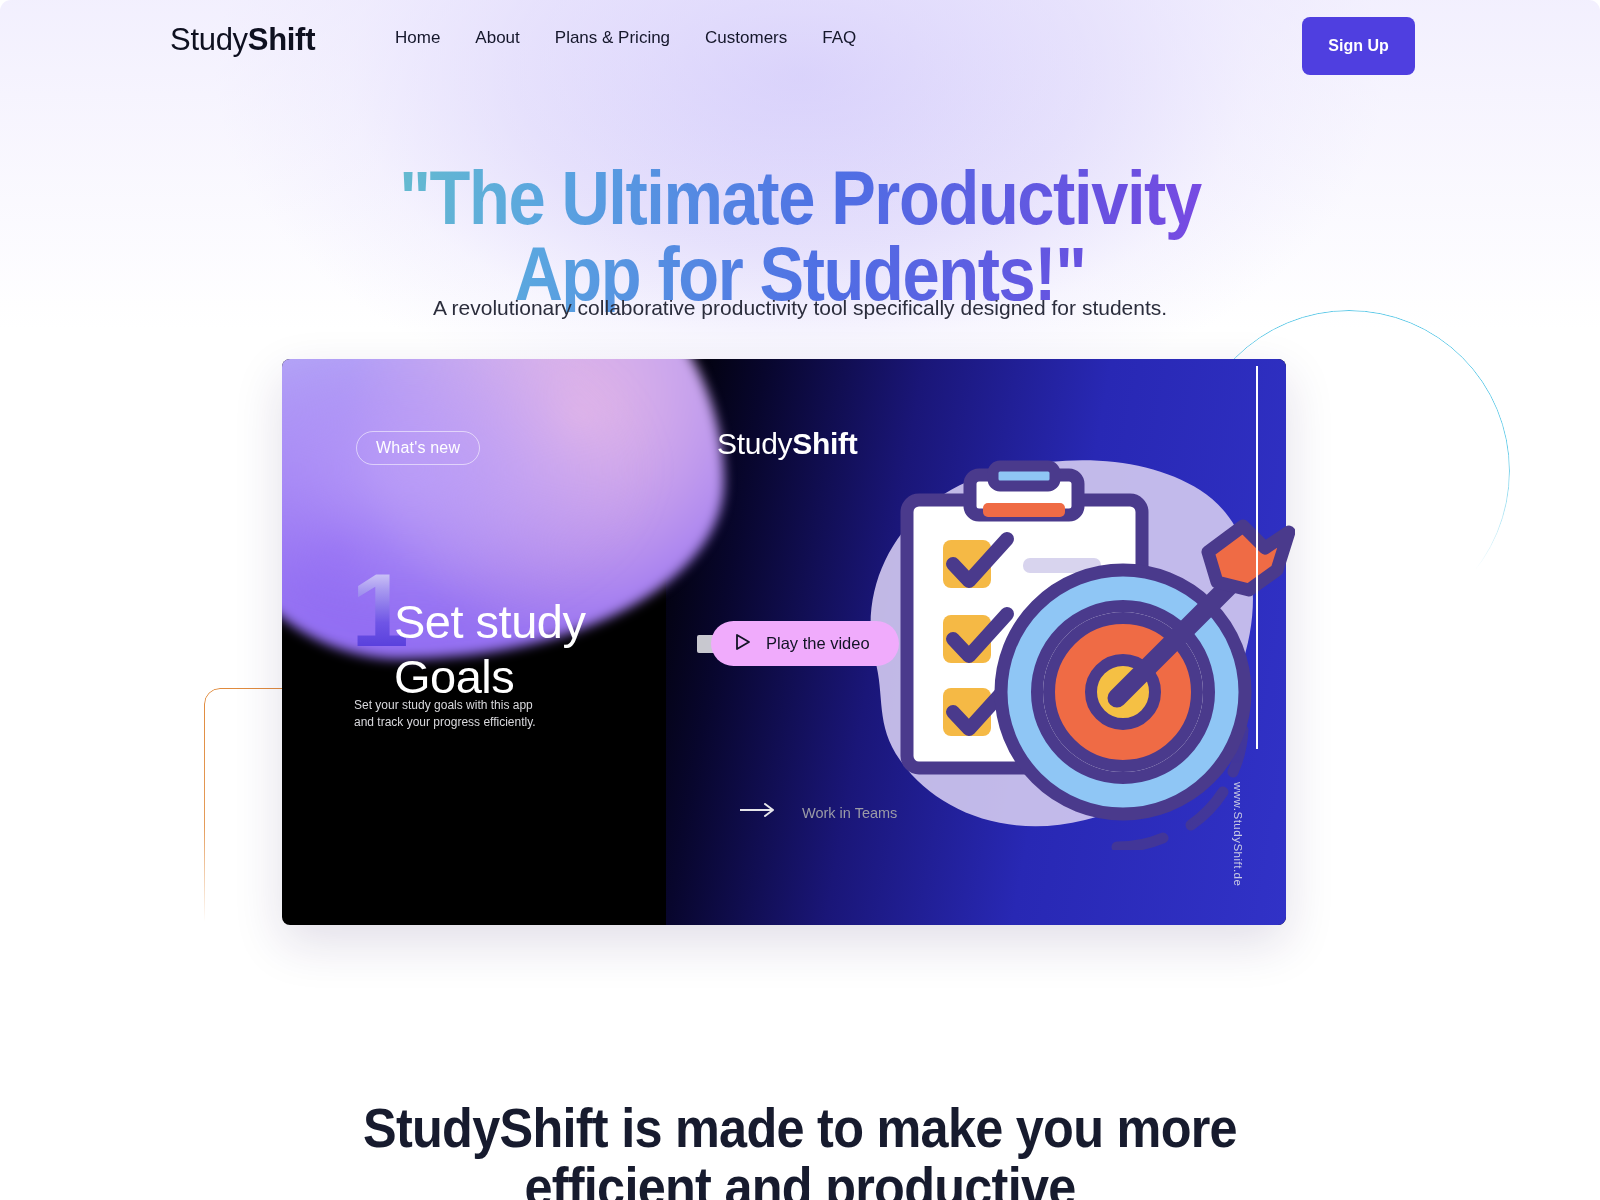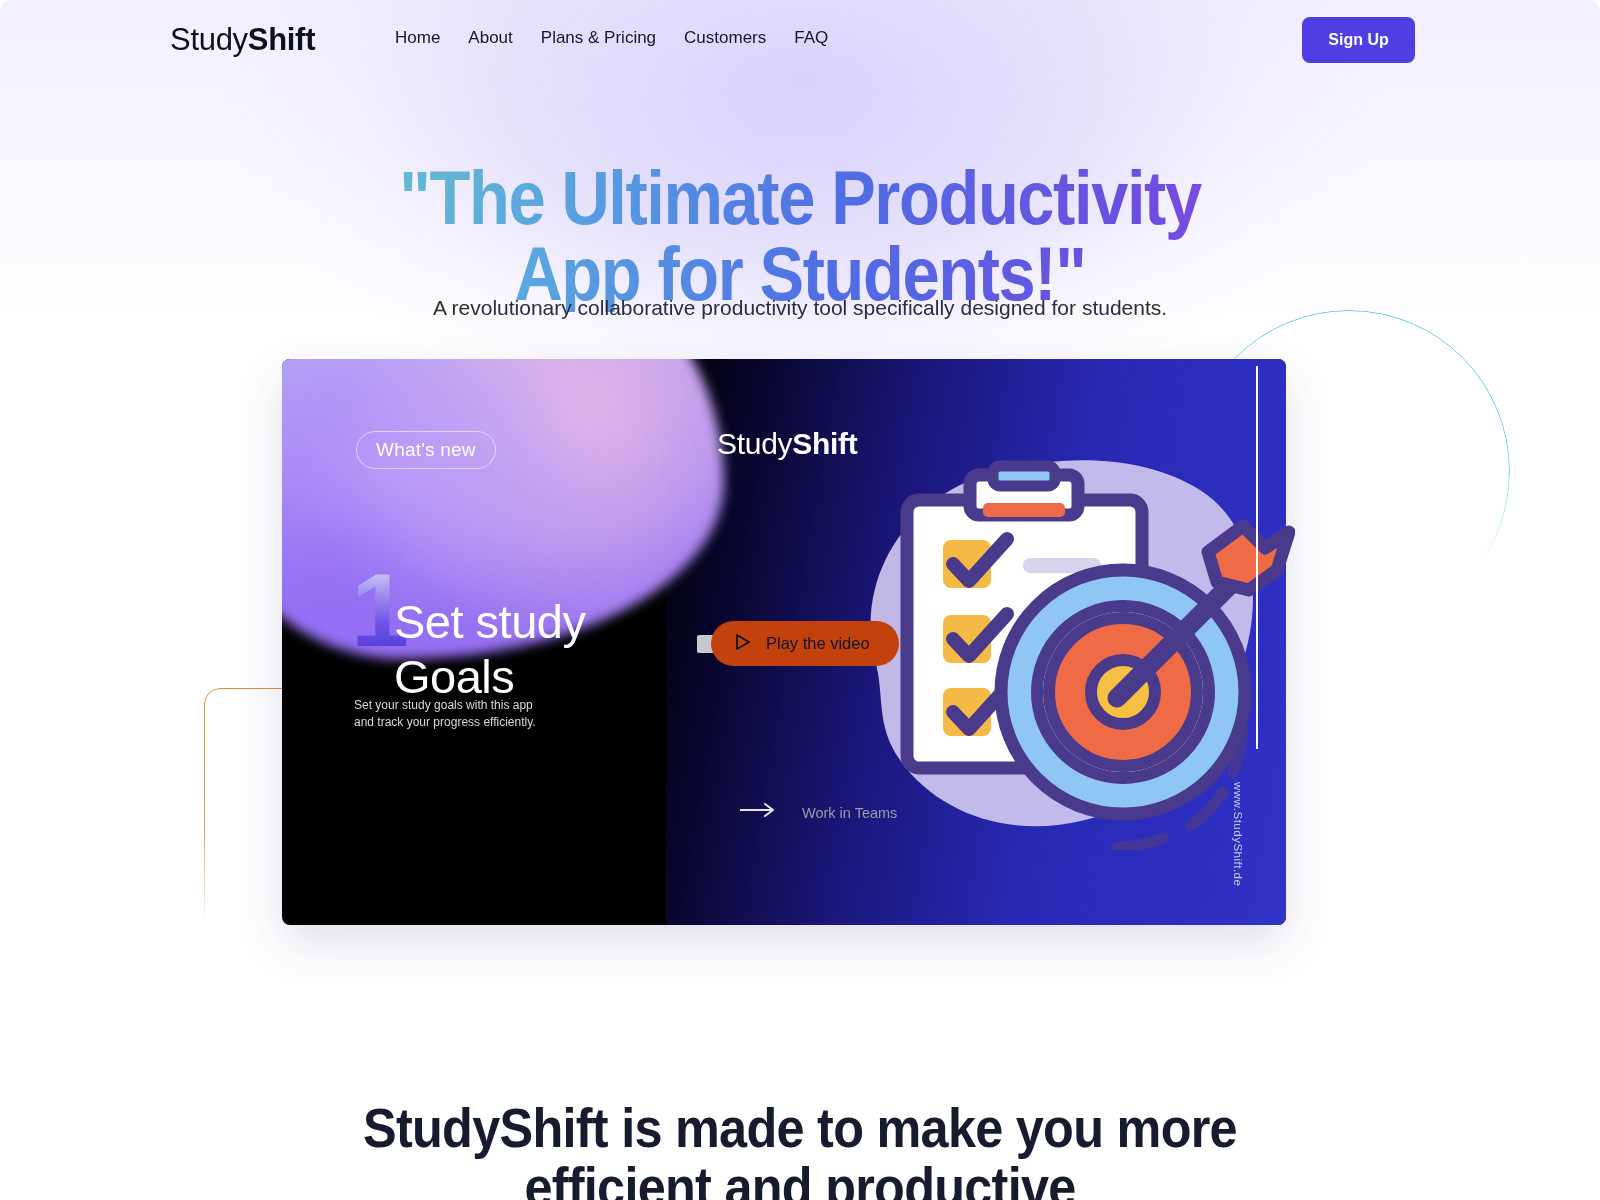--- a/index.html
+++ b/index.html
@@ -68,35 +68,35 @@
   .logo {
     position:absolute; left:170px; top:22px;
     font-size:31px; letter-spacing:-0.3px;
     color:#0e1020; white-space:nowrap;
   }
   .logo .light { font-weight:300; }
   .logo .bold  { font-weight:800; }
 
   .nav {
     position:absolute; left:395px; top:28px;
-    display:flex; align-items:center; gap:28px;
+    display:flex; align-items:center; gap:35px;
   }
   .nav a {
     font-size:17px; color:#15172b;
     text-decoration:none; white-space:nowrap;
     font-weight:400;
   }
   .auth {
     position:absolute; right:186px; top:29px;
     font-size:17px; color:#15172b; white-space:nowrap;
     font-weight:400; cursor:pointer;
   }
   .signup {
     position:absolute; right:185px; top:17px;
-    width:113px; height:46px;
+    width:113px; height:58px;
     background:#4f3fe0;
     border-radius:8px;
     border:none;
     color:#ffffff;
     font-size:16px; font-weight:700;
     font-family:"Liberation Sans", sans-serif;
     cursor:pointer;
     display:flex; align-items:center; justify-content:center;
   }
 
@@ -169,21 +169,21 @@
     background:radial-gradient(ellipse at 40% 50%, rgba(188,160,248,0.9) 0%, rgba(188,160,248,0) 70%);
     filter:blur(18px);
   }
 
   .whatsnew {
     position:absolute; left:356px; top:431px;
     padding:7px 19px;
     border:1px solid rgba(255,255,255,0.55);
     border-radius:999px;
     color:#ffffff;
-    font-size:19px;
+    font-size:16px;
     letter-spacing:0.2px;
     background:transparent;
     cursor:pointer;
     z-index:5;
   }
   .card-logo {
     position:absolute; left:717px; top:427px;
     font-size:30px; color:#ffffff; white-space:nowrap;
     letter-spacing:-0.3px;
     z-index:5;
@@ -219,21 +219,21 @@
     z-index:6;
   }
   .play-notch {
     width:22px; height:18px;
     background:rgba(255,255,255,0.78);
     border-radius:2px 0 0 2px;
     margin-right:-8px;
   }
   .play-btn {
     display:flex; align-items:center; gap:15px;
-    background:#c2410c;
+    background:#f0abfc;
     border:none; border-radius:999px;
     padding:12px 29px 12px 24px;
     cursor:pointer;
     font-family:"Liberation Sans", sans-serif;
   }
   .play-btn .label { font-size:16.5px; color:#111324; white-space:nowrap; }
 
   .teams-wrap {
     position:absolute; left:740px; top:803px;
     display:flex; align-items:flex-end; gap:26px;

